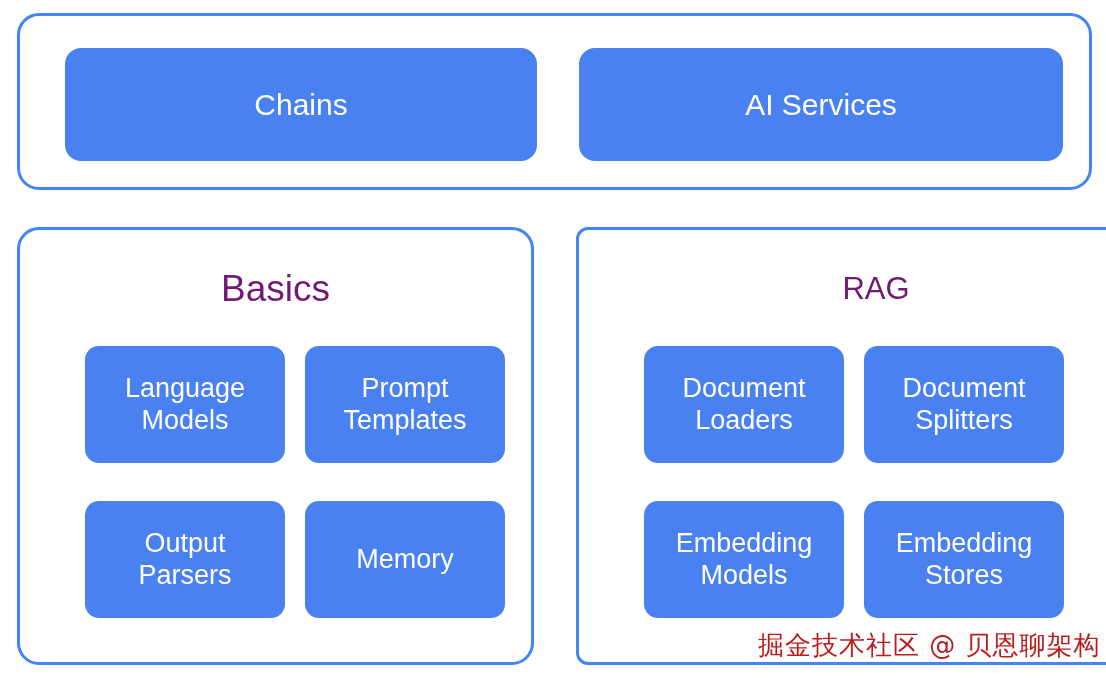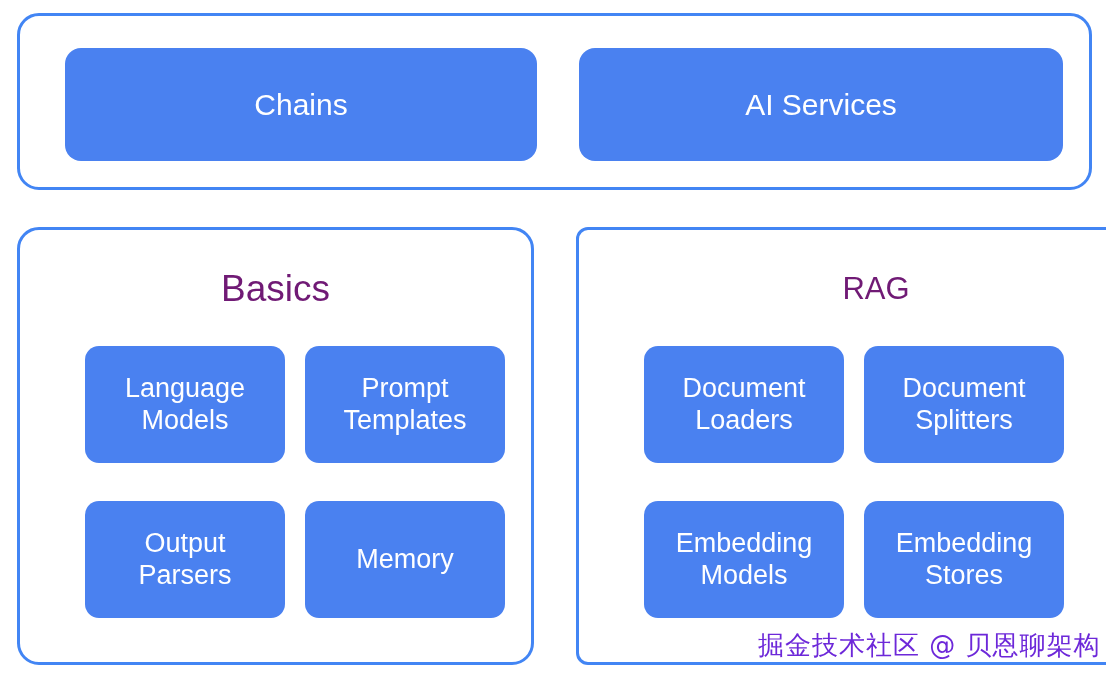--- a/index.html
+++ b/index.html
@@ -117,21 +117,21 @@
   .cell-row-bottom { top: 271px; }
 
   
   #watermark {
     position: absolute;
     left: 758px;
     top: 628px;
     width: 340px;
     text-align: right;
     font-size: 26px;
-    color: #6d28d9;
+    color: #b91c1c;
     letter-spacing: 1px;
     white-space: nowrap;
     font-family: "DejaVu Sans", sans-serif;
     pointer-events: none;
   }
 </style>
 </head>
 <body>
 
 <div id="canvas">

